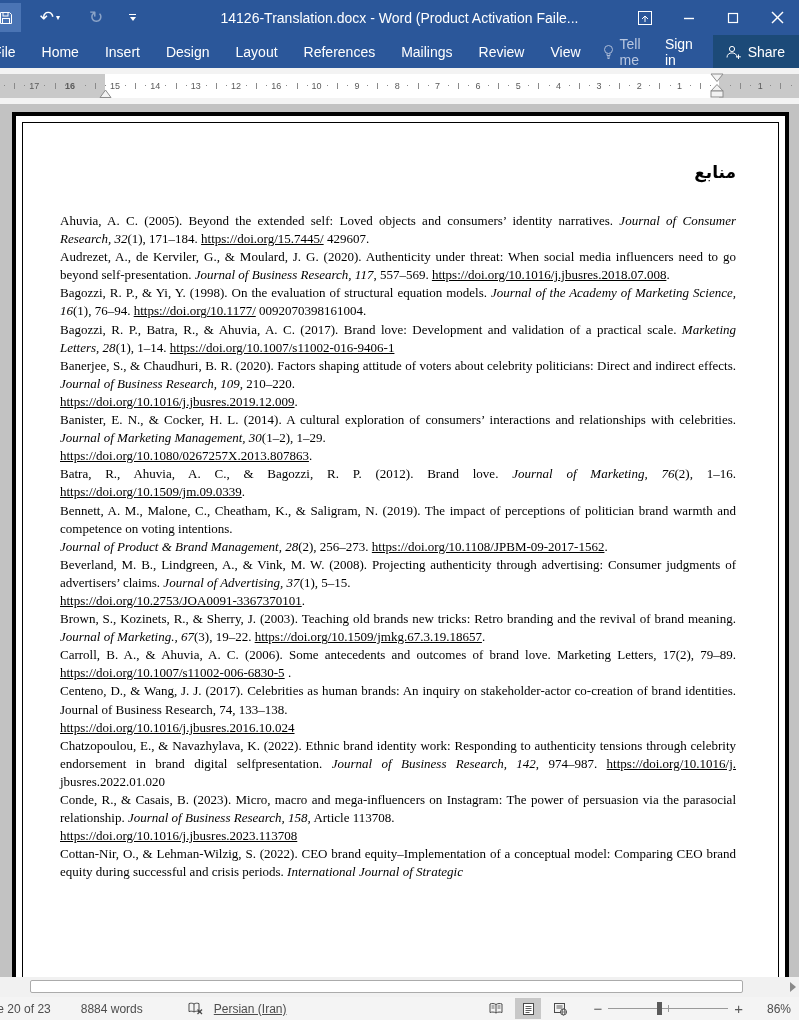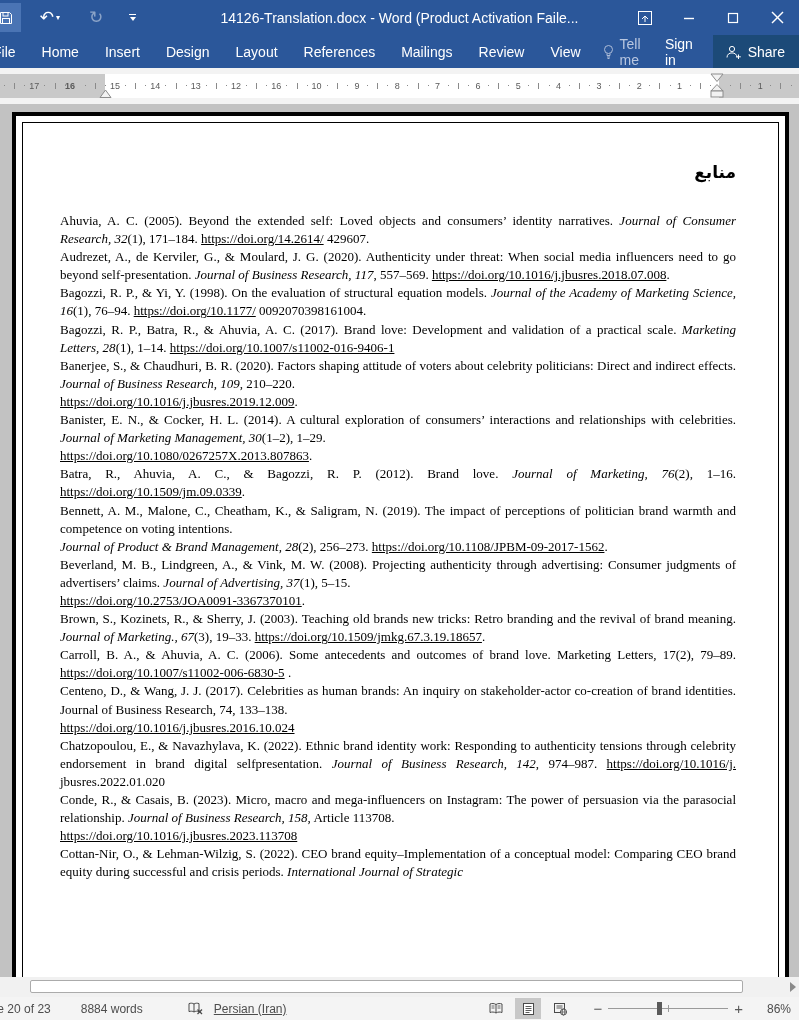--- a/index.html
+++ b/index.html
@@ -275,30 +275,30 @@
         </svg>
       </div>
     </div>
   </div>
 
   <div class="canvas">
     <div class="page">
       <div class="page-content">
         <div class="doc-heading" dir="rtl">منابع</div>
         <div>
-            <p class="ref"><span class="seg">Ahuvia, A. C. (2005). Beyond the extended self: Loved objects and consumers’ identity narratives. </span><span class="seg-i">Journal of Consumer Research, 32</span><span class="seg">(1), 171–184. </span><span class="seg-u">https://doi.org/14.2614/</span><span class="seg"> 429607.</span></p>
+            <p class="ref"><span class="seg">Ahuvia, A. C. (2005). Beyond the extended self: Loved objects and consumers’ identity narratives. </span><span class="seg-i">Journal of Consumer Research, 32</span><span class="seg">(1), 171–184. </span><span class="seg-u">https://doi.org/15.7445/</span><span class="seg"> 429607.</span></p>
             <p class="ref"><span class="seg">Audrezet, A., de Kerviler, G., &amp; Moulard, J. G. (2020). Authenticity under threat: When social media influencers need to go beyond self-presentation. </span><span class="seg-i">Journal of Business Research, 117</span><span class="seg">, 557–569. </span><span class="seg-u">https://doi.org/10.1016/j.jbusres.2018.07.008</span><span class="seg">.</span></p>
             <p class="ref"><span class="seg">Bagozzi, R. P., &amp; Yi, Y. (1998). On the evaluation of structural equation models. </span><span class="seg-i">Journal of the Academy of Marketing Science, 16</span><span class="seg">(1), 76–94. </span><span class="seg-u">https://doi.org/10.1177/</span><span class="seg"> 0092070398161004.</span></p>
             <p class="ref"><span class="seg">Bagozzi, R. P., Batra, R., &amp; Ahuvia, A. C. (2017). Brand love: Development and validation of a practical scale. </span><span class="seg-i">Marketing Letters, 28</span><span class="seg">(1), 1–14. </span><span class="seg-u">https://doi.org/10.1007/s11002-016-9406-1</span></p>
             <p class="ref"><span class="seg">Banerjee, S., &amp; Chaudhuri, B. R. (2020). Factors shaping attitude of voters about celebrity politicians: Direct and indirect effects. </span><span class="seg-i">Journal of Business Research, 109</span><span class="seg">, 210–220.</span><br><span class="seg-u">https://doi.org/10.1016/j.jbusres.2019.12.009</span><span class="seg">.</span></p>
             <p class="ref"><span class="seg">Banister, E. N., &amp; Cocker, H. L. (2014). A cultural exploration of consumers’ interactions and relationships with celebrities. </span><span class="seg-i">Journal of Marketing Management, 30</span><span class="seg">(1–2), 1–29.</span><br><span class="seg-u">https://doi.org/10.1080/0267257X.2013.807863</span><span class="seg">.</span></p>
             <p class="ref"><span class="seg">Batra, R., Ahuvia, A. C., &amp; Bagozzi, R. P. (2012). Brand love. </span><span class="seg-i">Journal of Marketing, 76</span><span class="seg">(2), 1–16. </span><span class="seg-u">https://doi.org/10.1509/jm.09.0339</span><span class="seg">.</span></p>
             <p class="ref"><span class="seg">Bennett, A. M., Malone, C., Cheatham, K., &amp; Saligram, N. (2019). The impact of perceptions of politician brand warmth and competence on voting intentions.</span><br><span class="seg-i">Journal of Product &amp; Brand Management, 28</span><span class="seg">(2), 256–273. </span><span class="seg-u">https://doi.org/10.1108/JPBM-09-2017-1562</span><span class="seg">.</span></p>
             <p class="ref"><span class="seg">Beverland, M. B., Lindgreen, A., &amp; Vink, M. W. (2008). Projecting authenticity through advertising: Consumer judgments of advertisers’ claims. </span><span class="seg-i">Journal of Advertising, 37</span><span class="seg">(1), 5–15.</span><br><span class="seg-u">https://doi.org/10.2753/JOA0091-3367370101</span><span class="seg">.</span></p>
-            <p class="ref"><span class="seg">Brown, S., Kozinets, R., &amp; Sherry, J. (2003). Teaching old brands new tricks: Retro branding and the revival of brand meaning. </span><span class="seg-i">Journal of Marketing., 67</span><span class="seg">(3), 19–33. </span><span class="seg-u">https://doi.org/10.1509/jmkg.67.3.19.18657</span><span class="seg">.</span></p>
+            <p class="ref"><span class="seg">Brown, S., Kozinets, R., &amp; Sherry, J. (2003). Teaching old brands new tricks: Retro branding and the revival of brand meaning. </span><span class="seg-i">Journal of Marketing., 67</span><span class="seg">(3), 19–22. </span><span class="seg-u">https://doi.org/10.1509/jmkg.67.3.19.18657</span><span class="seg">.</span></p>
             <p class="ref"><span class="seg">Carroll, B. A., &amp; Ahuvia, A. C. (2006). Some antecedents and outcomes of brand love. Marketing Letters, 17(2), 79–89. </span><span class="seg-u">https://doi.org/10.1007/s11002-006-6830-5</span><span class="seg"> .</span></p>
             <p class="ref"><span class="seg">Centeno, D., &amp; Wang, J. J. (2017). Celebrities as human brands: An inquiry on stakeholder-actor co-creation of brand identities. Journal of Business Research, 74, 133–138.</span><br><span class="seg-u">https://doi.org/10.1016/j.jbusres.2016.10.024</span></p>
             <p class="ref"><span class="seg">Chatzopoulou, E., &amp; Navazhylava, K. (2022). Ethnic brand identity work: Responding to authenticity tensions through celebrity endorsement in brand digital selfpresentation. </span><span class="seg-i">Journal of Business Research, 142</span><span class="seg">, 974–987. </span><span class="seg-u">https://doi.org/10.1016/j.</span><span class="seg"> jbusres.2022.01.020</span></p>
             <p class="ref"><span class="seg">Conde, R., &amp; Casais, B. (2023). Micro, macro and mega-influencers on Instagram: The power of persuasion via the parasocial relationship. </span><span class="seg-i">Journal of Business Research, 158</span><span class="seg">, Article 113708.</span><br><span class="seg-u">https://doi.org/10.1016/j.jbusres.2023.113708</span></p>
             <p class="ref"><span class="seg">Cottan-Nir, O., &amp; Lehman-Wilzig, S. (2022). CEO brand equity–Implementation of a conceptual model: Comparing CEO brand equity during successful and crisis periods. </span><span class="seg-i">International Journal of Strategic</span></p>
           </div>
       </div>
     </div>
   </div>
 

